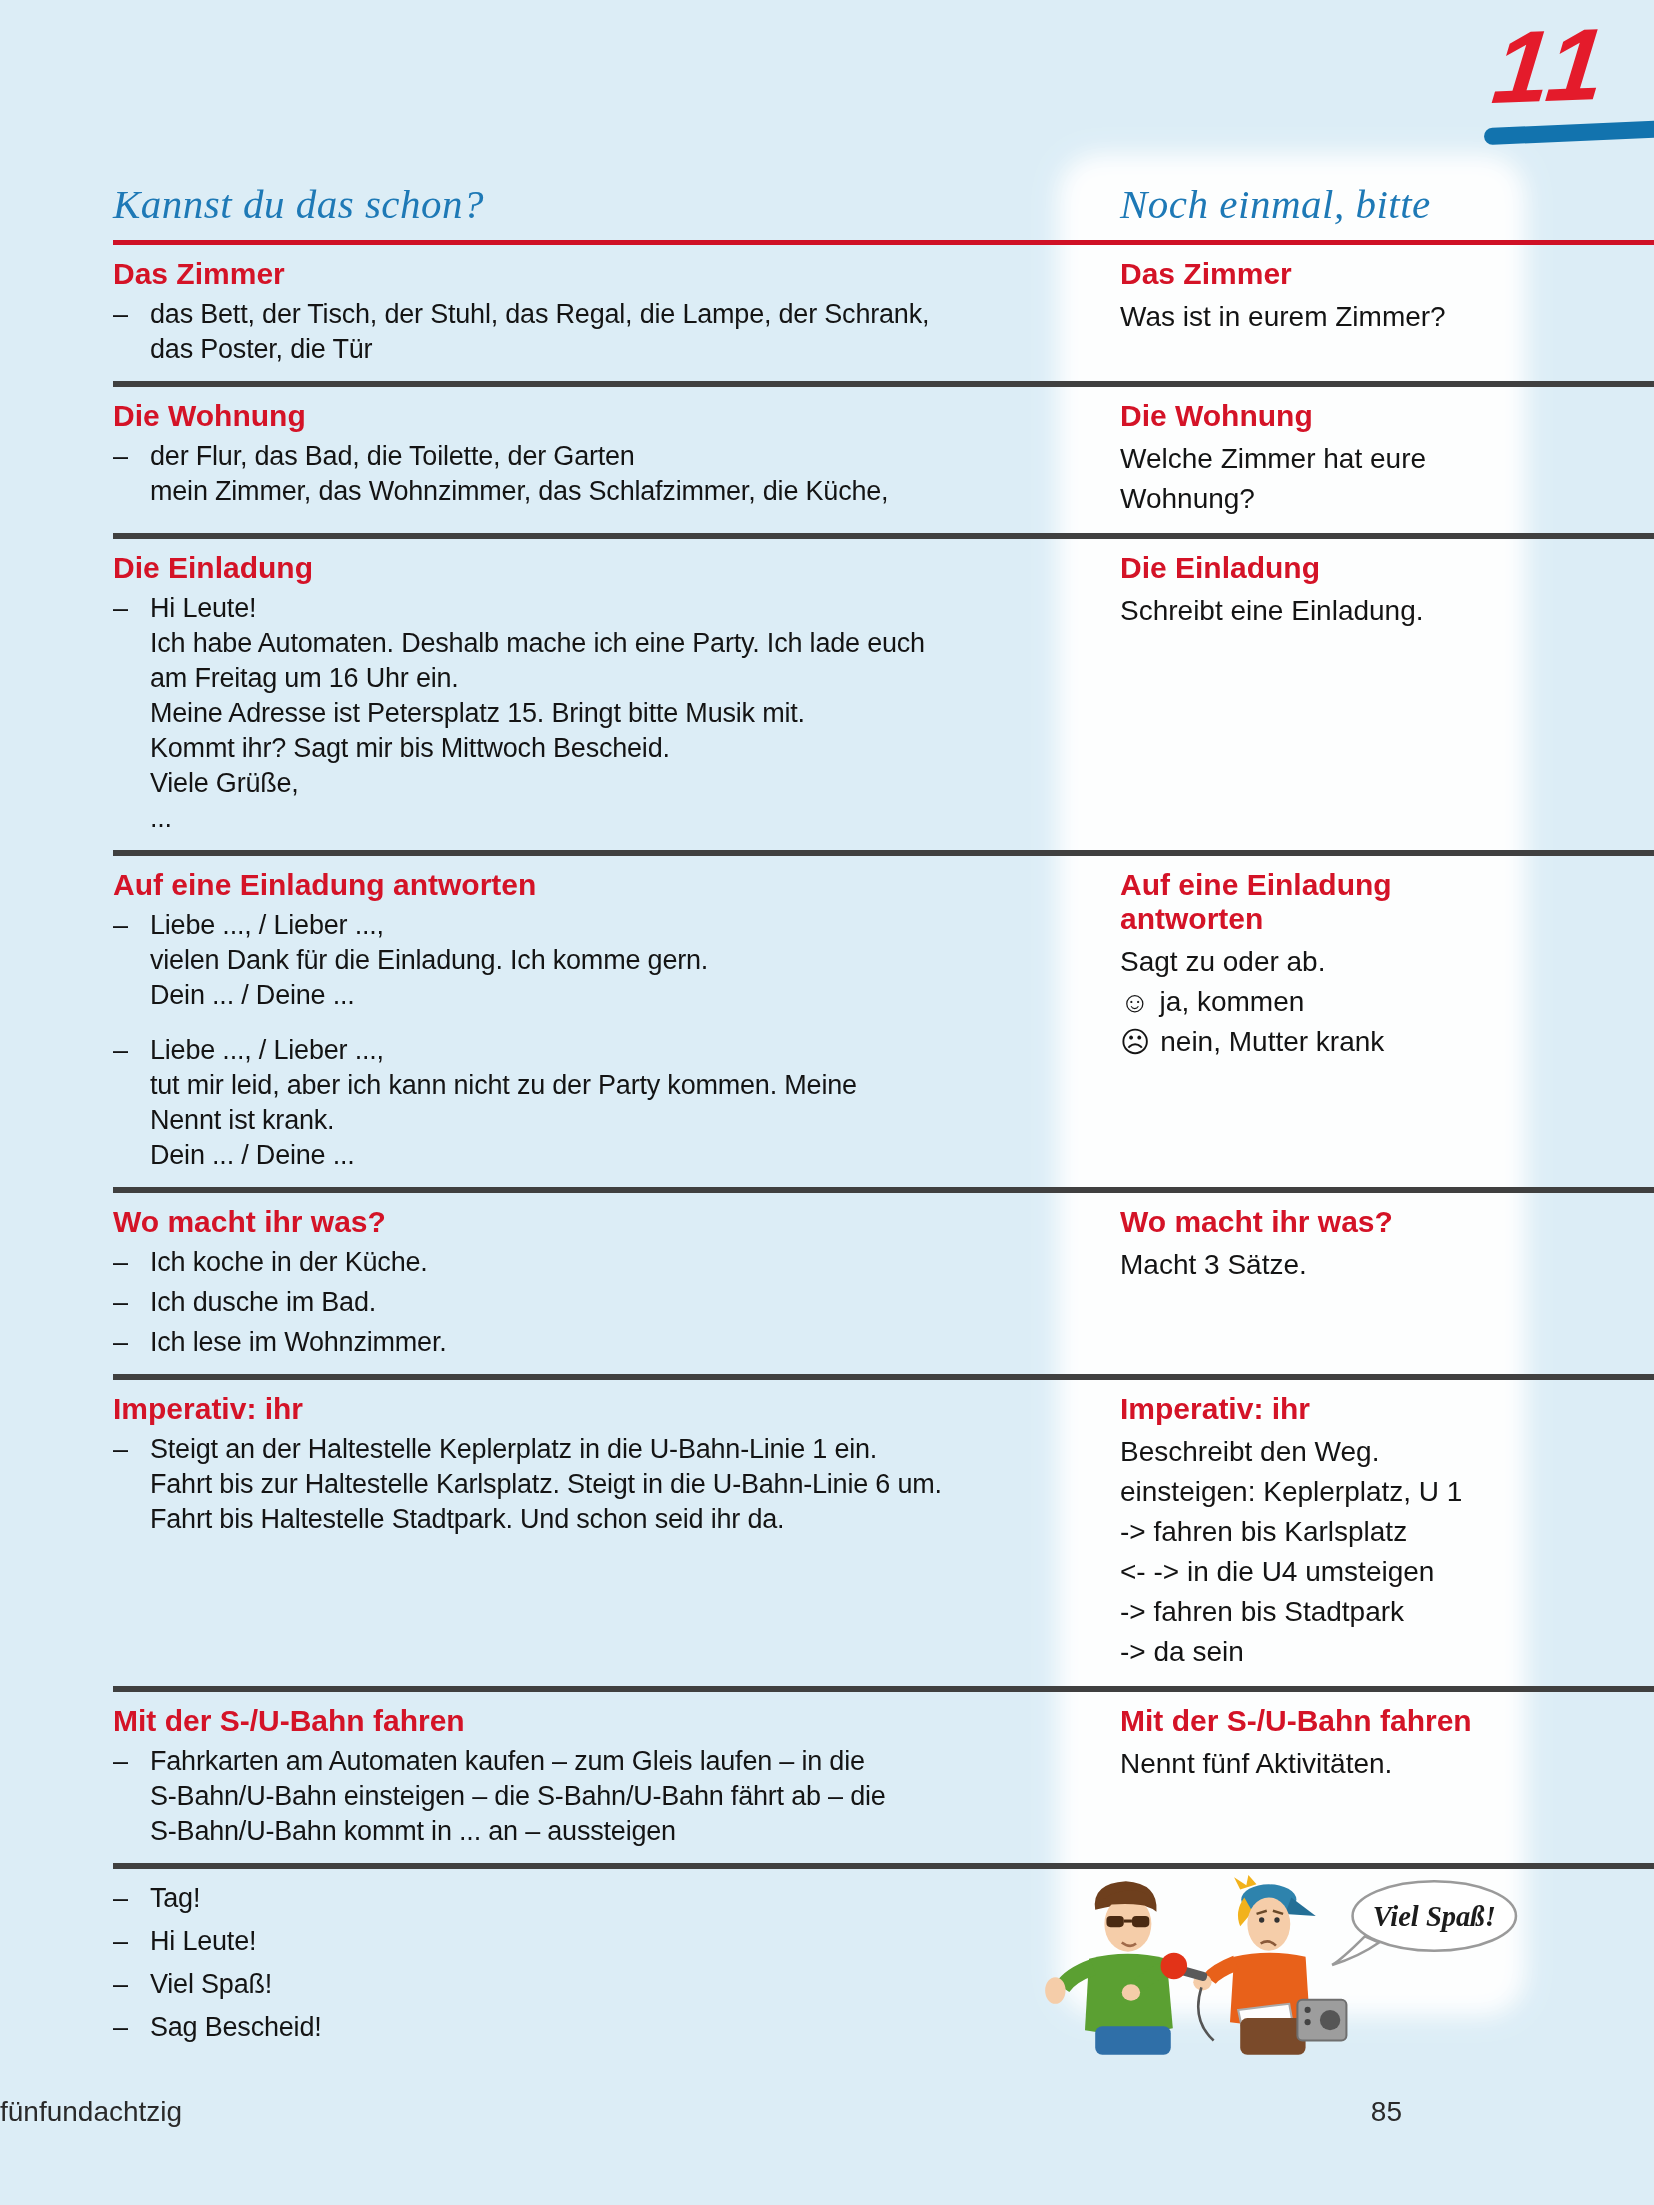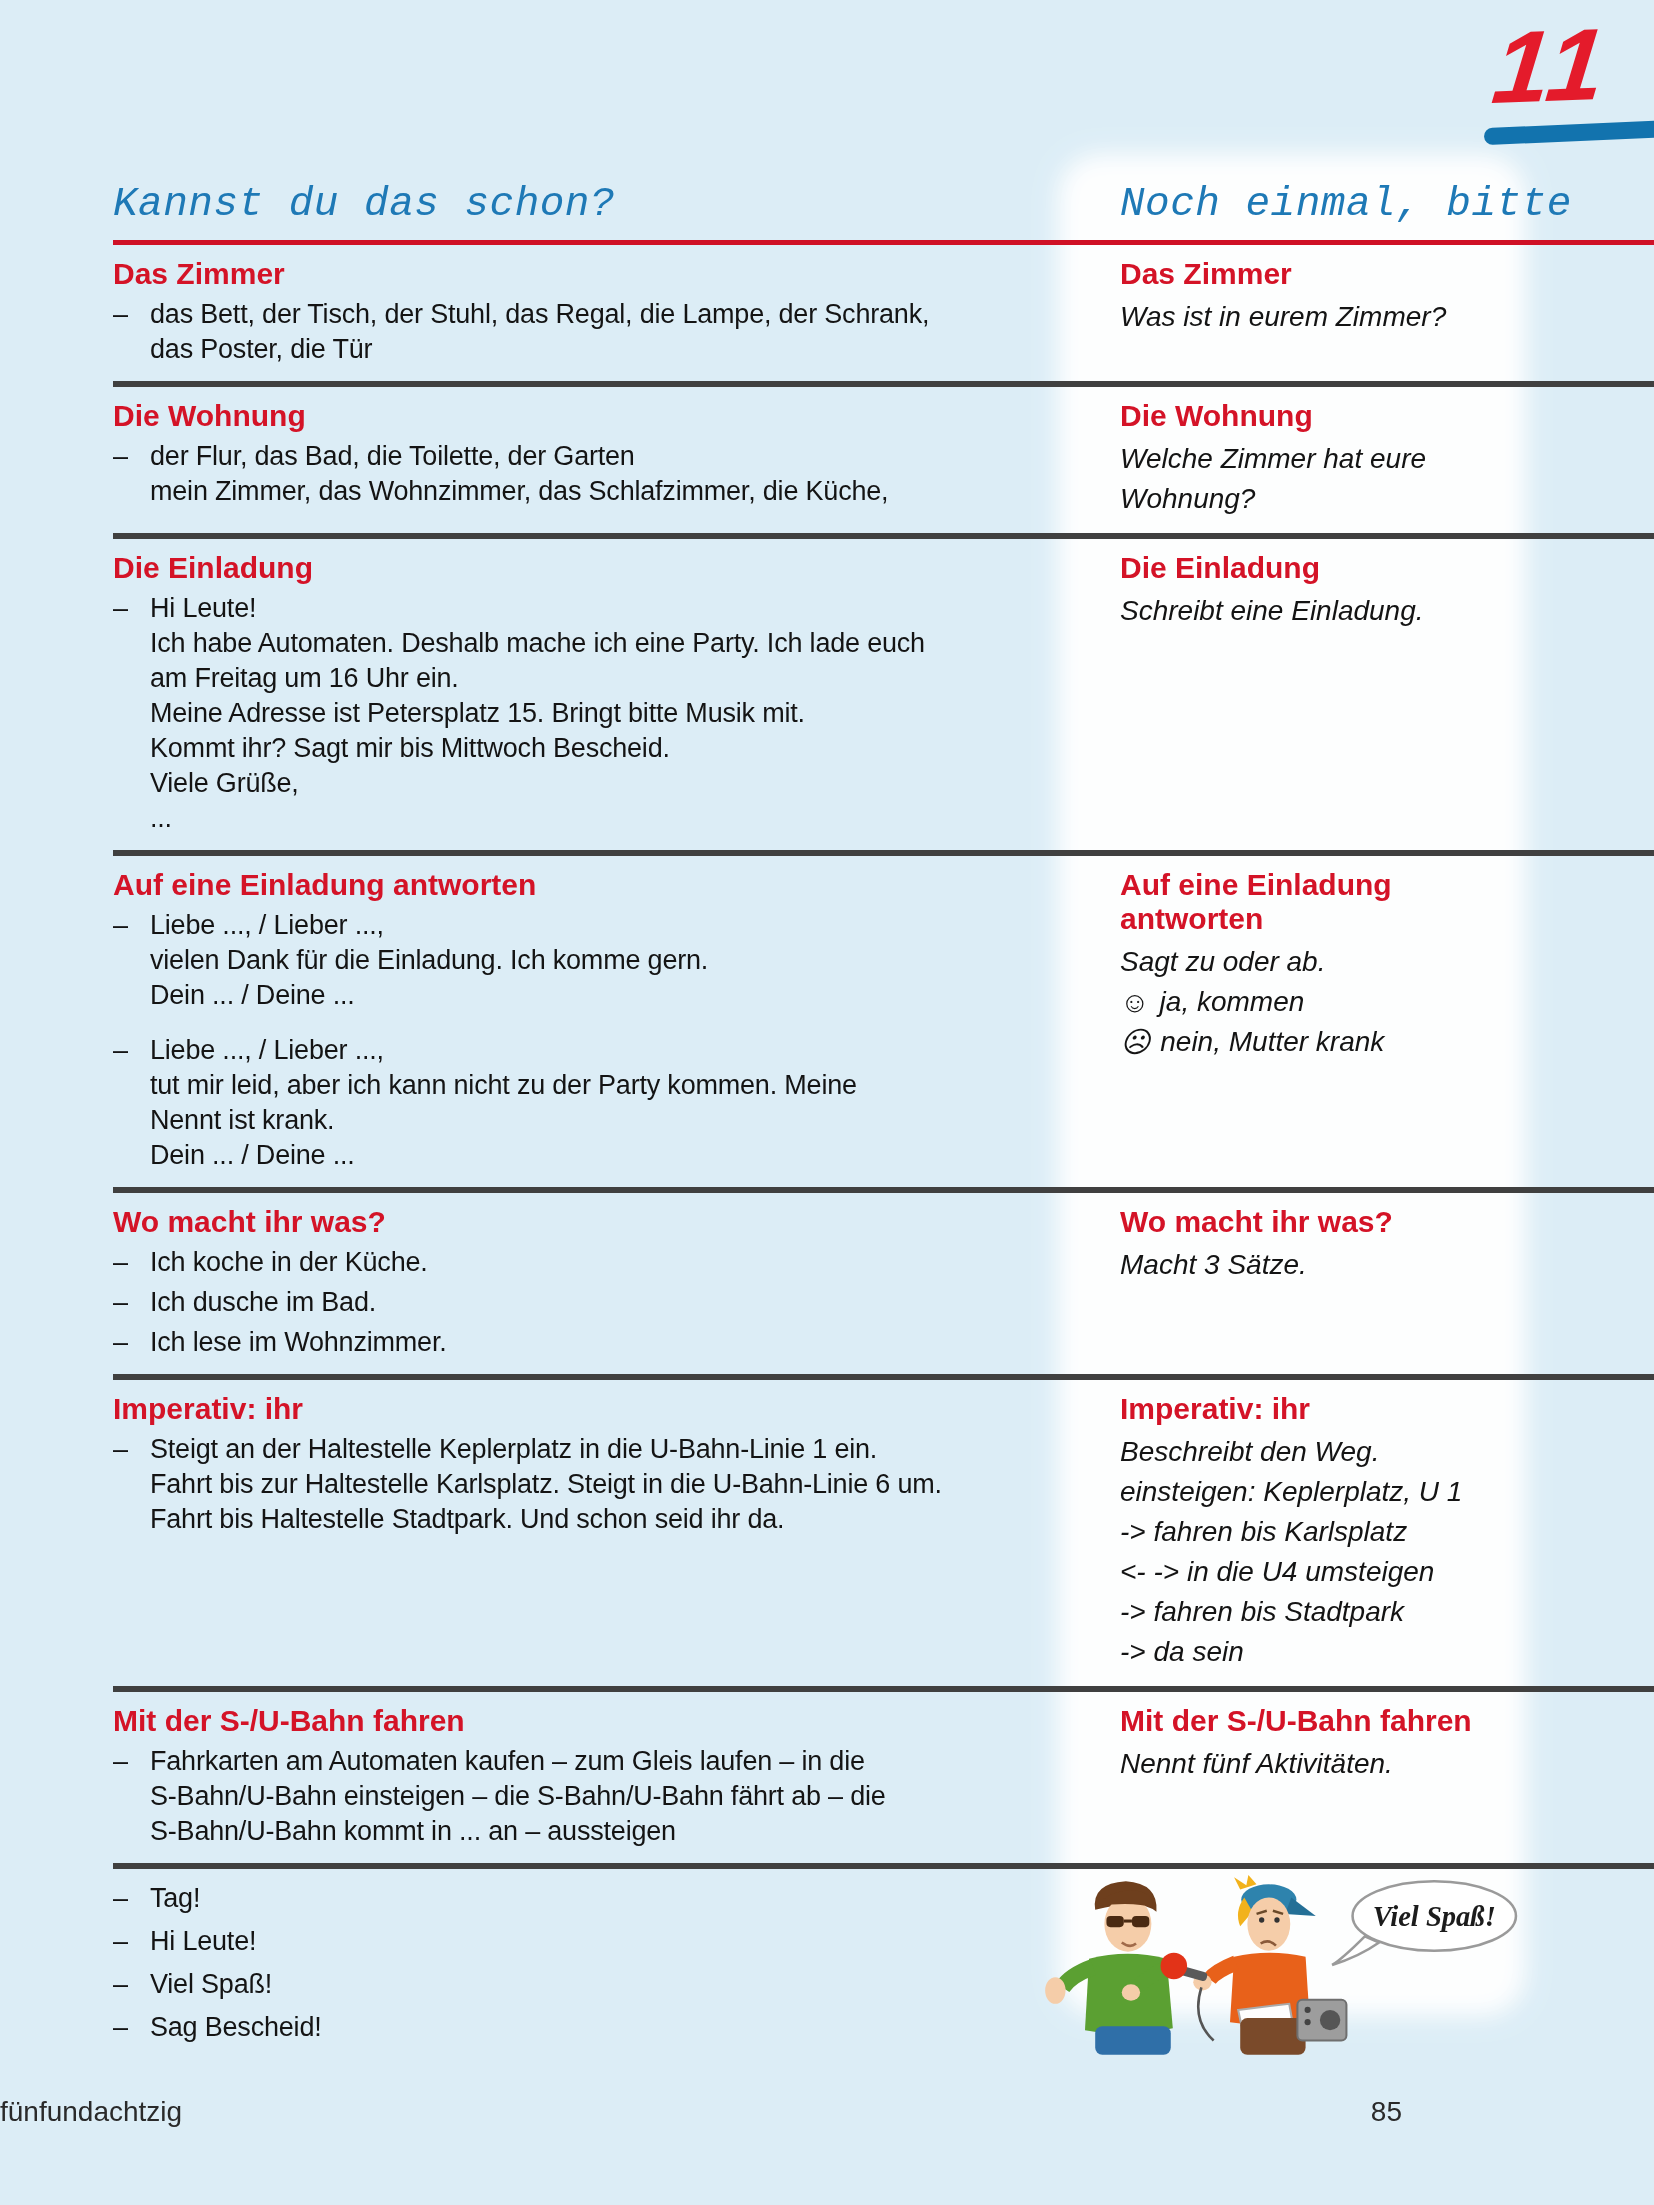--- a/index.html
+++ b/index.html
@@ -7,34 +7,34 @@
         font-family:"Liberation Sans",sans-serif;color:#141414;}
   .white-band{position:absolute;left:1058px;top:154px;width:468px;height:1862px;
         background:#ffffff;border-radius:42px;filter:blur(12px);opacity:.97;}
   .chapter-num{position:absolute;left:1494px;top:8px;font-size:102px;font-weight:bold;
         font-style:italic;color:#e41b2b;transform:skewX(-8deg) rotate(-2deg);letter-spacing:4px;}
   .swoosh{position:absolute;left:1484px;top:124px;width:190px;height:17px;background:#1273ae;
         border-radius:10px 2px 2px 10px;transform:rotate(-2.5deg);}
   .content{position:absolute;left:113px;top:150px;right:0;}
   .hdr-row{display:flex;align-items:flex-end;border-bottom:5px solid #cf1126;padding:28px 0 10px 0;}
   .hdr-l{width:1007px;}
-  .script{font-family:Liberation Mono, monospace;font-style:italic;font-size:41px;line-height:52px;
+  .script{font-family:Liberation Serif, serif;font-style:italic;font-size:41px;line-height:52px;
         color:#1e79b6;font-weight:500;letter-spacing:0.5px;}
   .row{display:flex;border-bottom:6px solid #404040;padding:12px 0 14px 0;}
   .row.last{border-bottom:none;position:relative;}
   .cell-l{width:1007px;box-sizing:border-box;padding-right:40px;}
   .cell-r{flex:1;}
   .sec-title{font-size:30px;line-height:34px;font-weight:bold;color:#d41327;margin-bottom:6px;}
   .cell-r .sec-title{max-width:400px;}
   .item{display:flex;}
   .item + .item{margin-top:5px;}
   .item.gap{margin-top:20px;}
   .dash{width:37px;flex:none;font-size:27px;line-height:35px;}
   .ln{font-size:27px;line-height:35px;letter-spacing:-0.2px;white-space:nowrap;}
-  .rln{font-size:28px;line-height:40px;max-width:400px;font-style:italic;}
+  .rln{font-size:28px;line-height:40px;max-width:400px;}
   .opt{display:flex;align-items:center;}
   .smiley{font-size:29px;margin-right:10px;line-height:40px;}
   .closing-list .ln{line-height:35px;}
   .closing-list .item + .item{margin-top:8px;}
   .cartoon{position:absolute;left:925px;top:6px;width:480px;height:184px;}
   .footer{position:absolute;top:2096px;left:0;width:1402px;display:flex;justify-content:space-between;
         gap:42px;font-size:28px;color:#2a2a2a;}
 </style>
 </head>
 <body>

